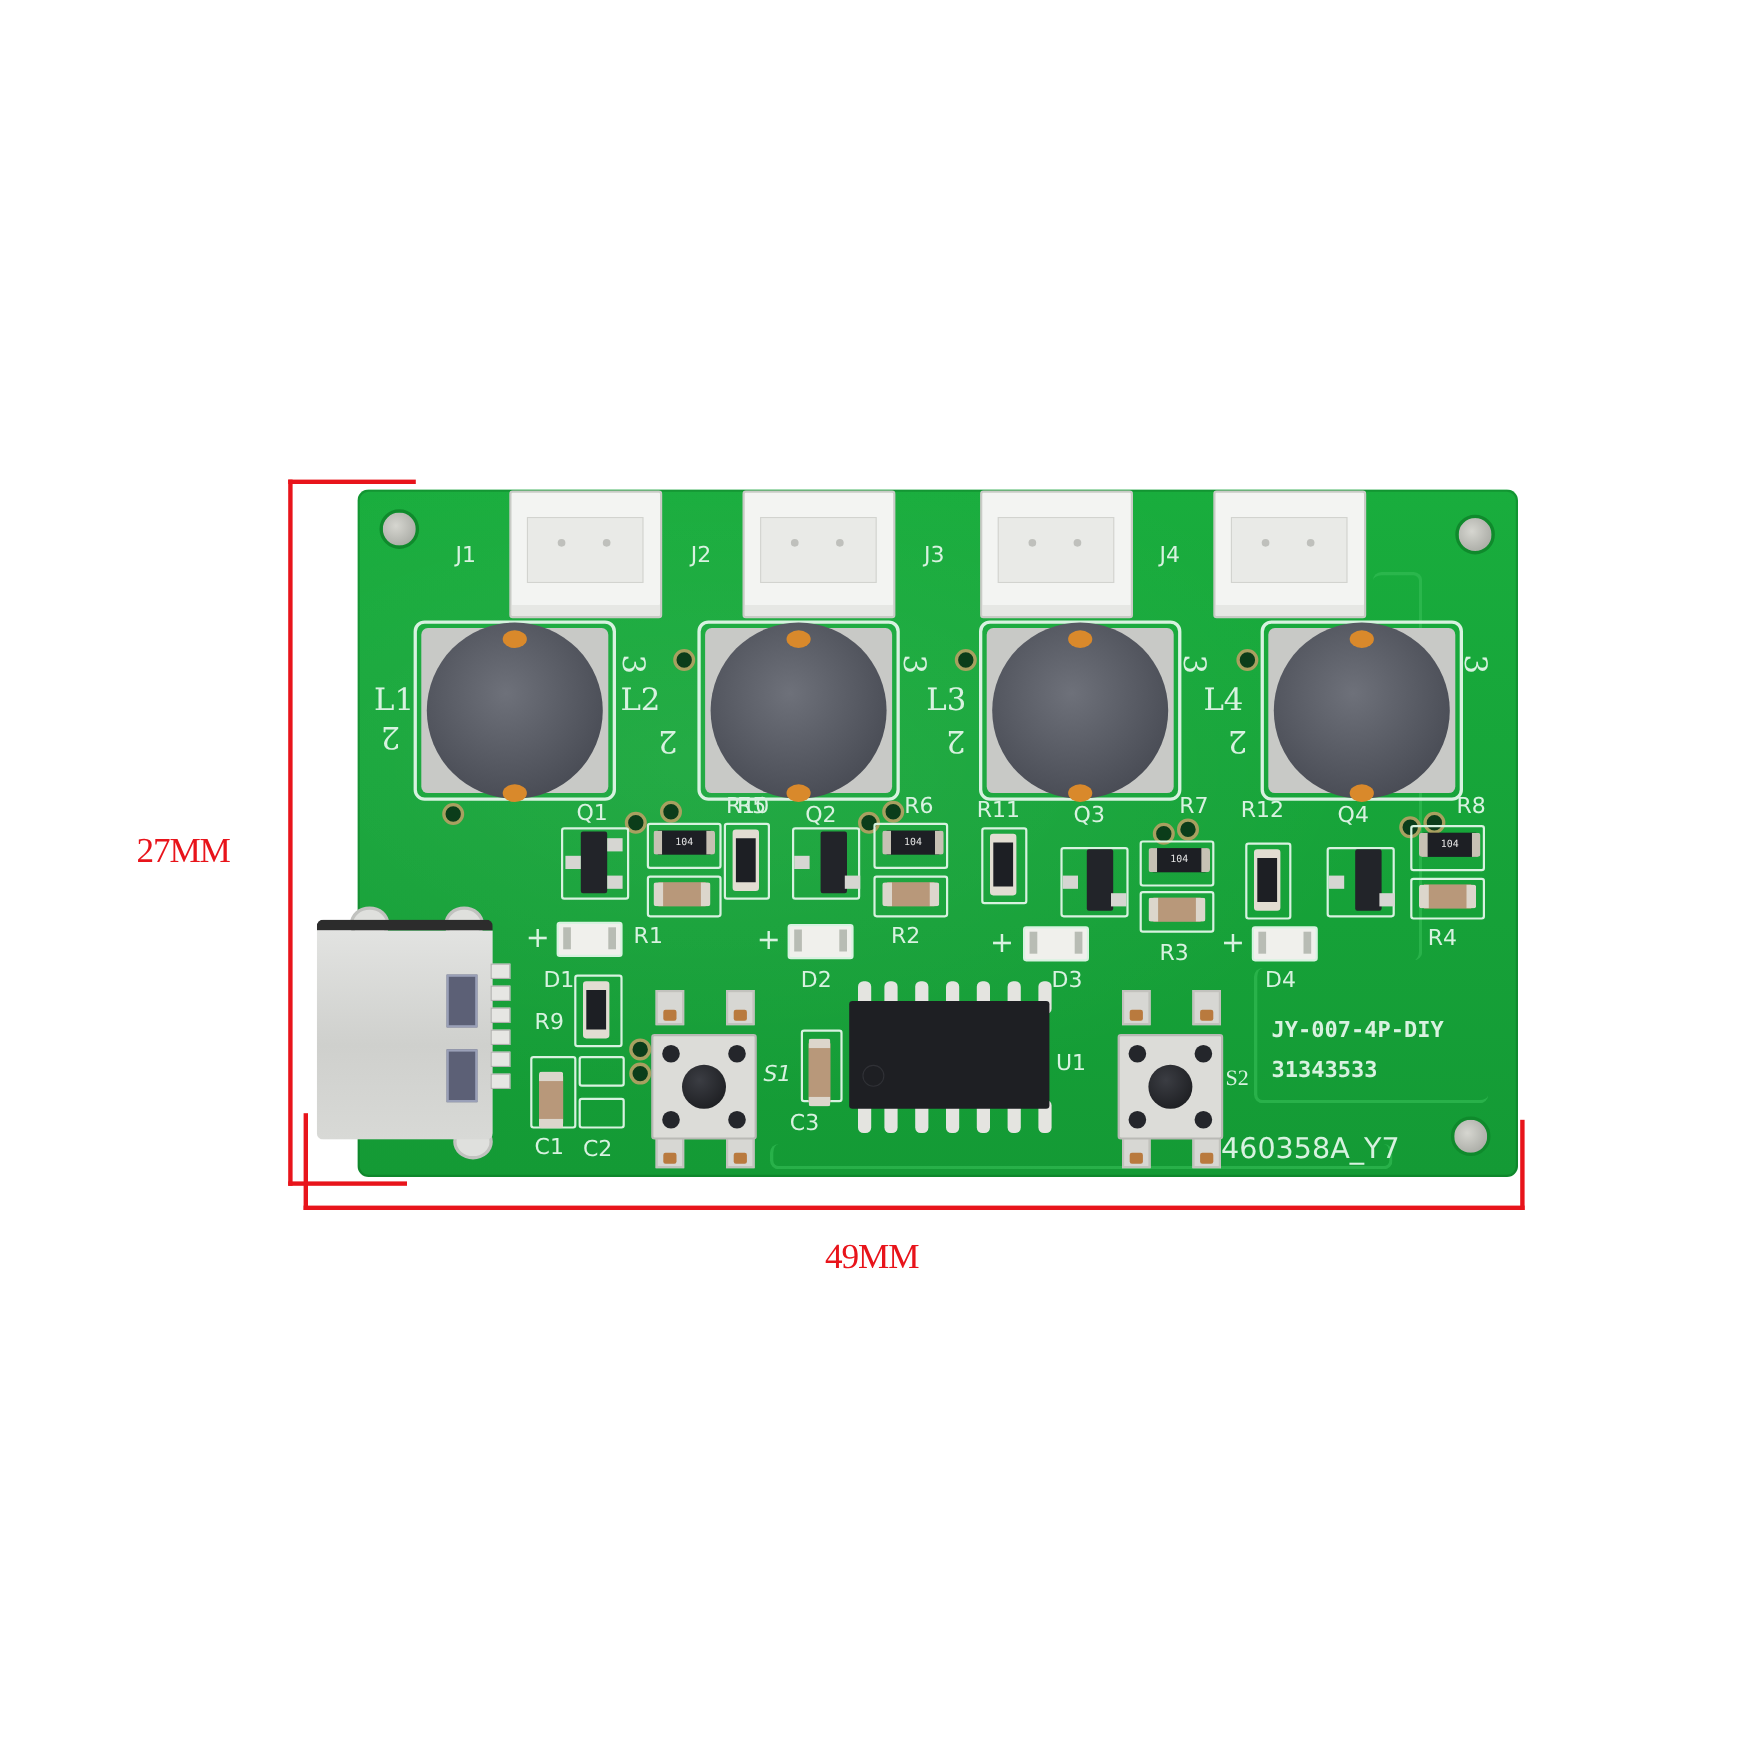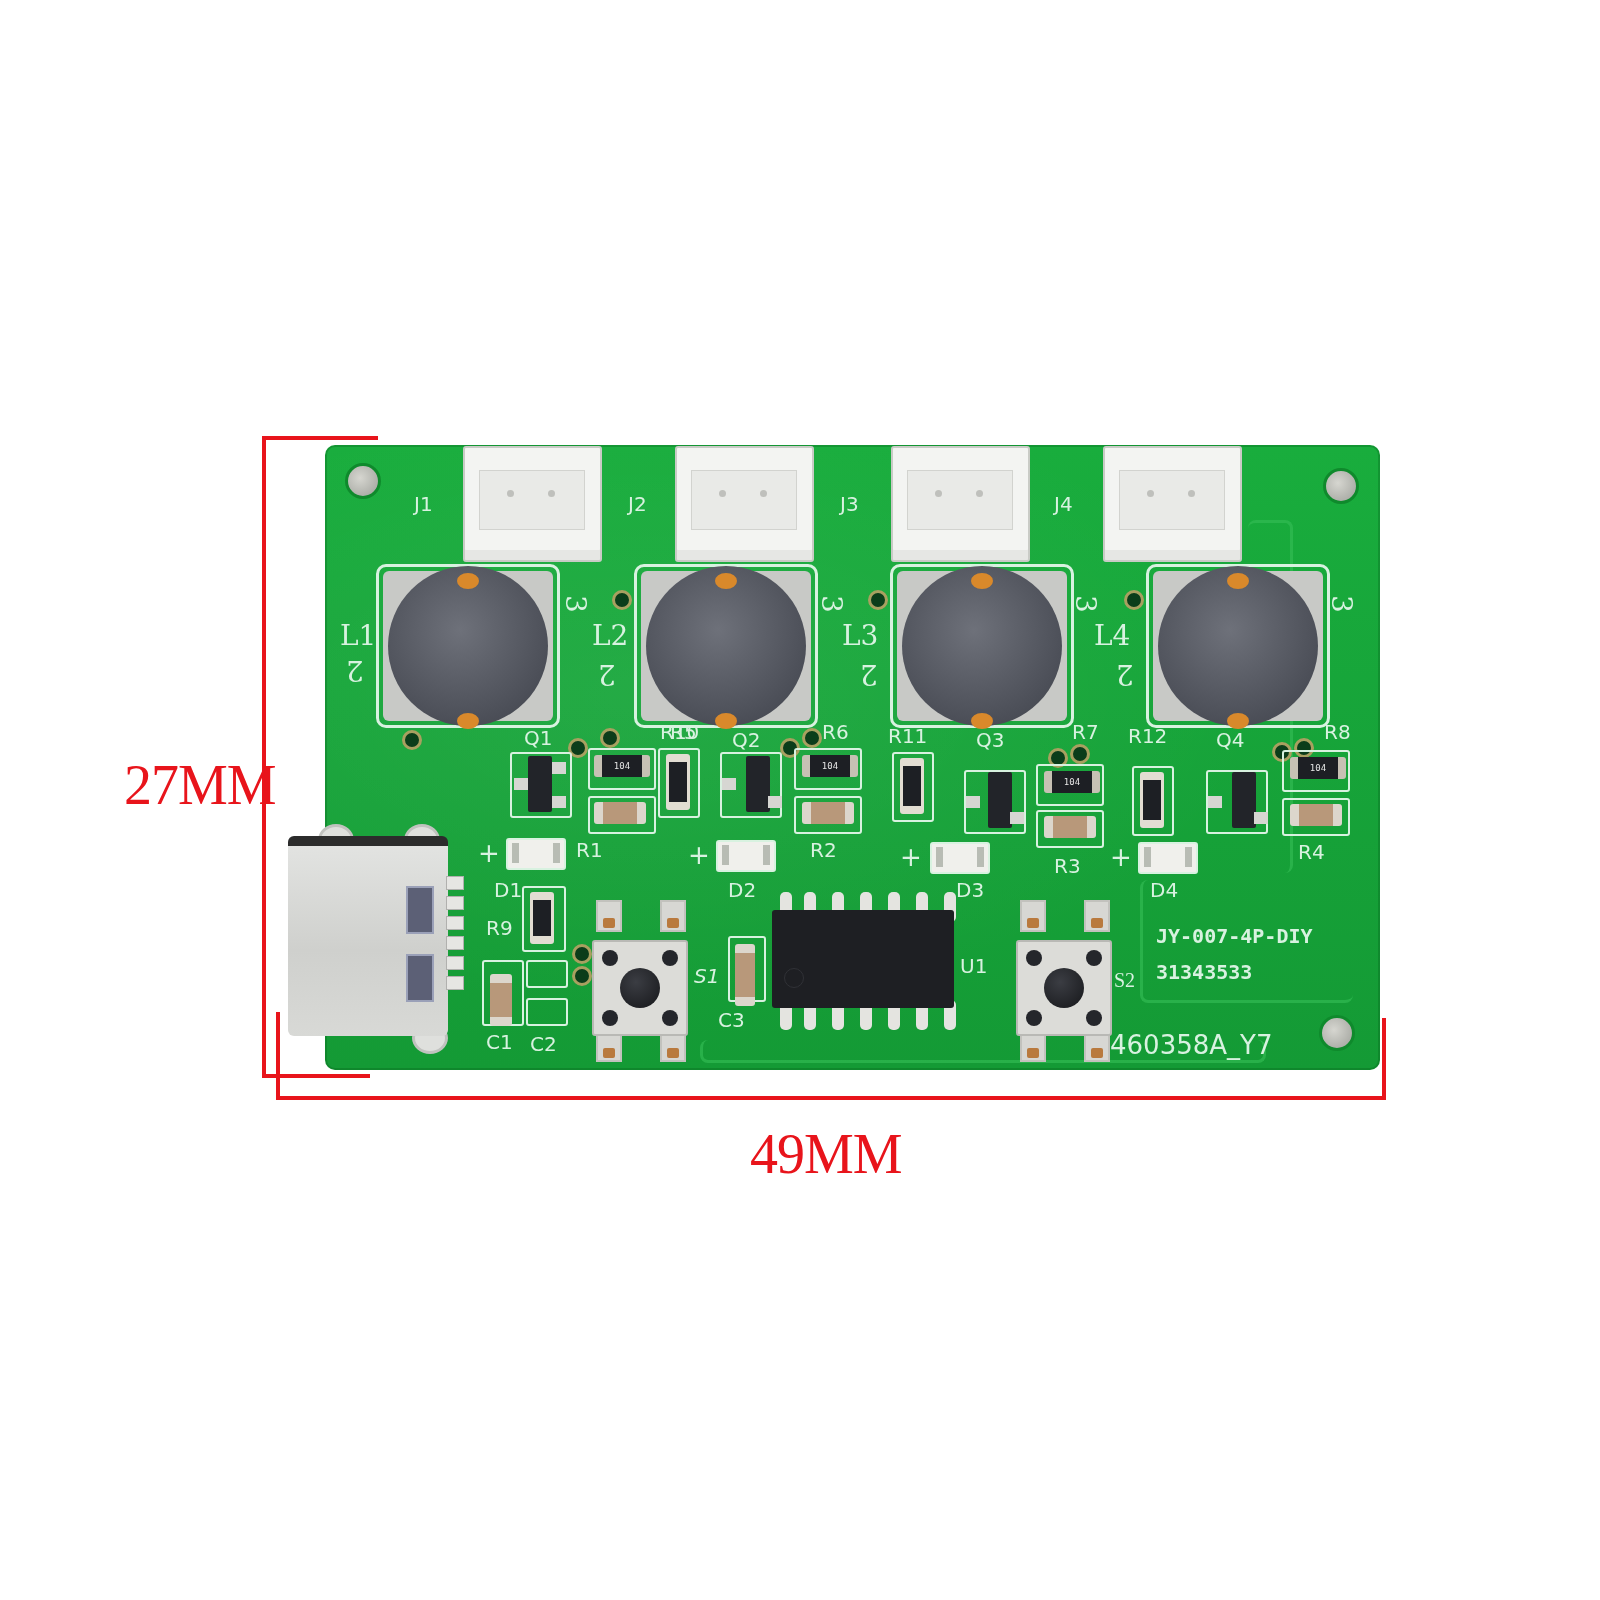--- a/index.html
+++ b/index.html
@@ -1,20 +1,20 @@
 <!DOCTYPE html>
 <html><head>
 <meta charset="utf-8">
 <style>
   html, body { margin:0; padding:0; background:#ffffff; }
   body { width:1600px; height:1600px; position:relative; overflow:hidden; font-family:"DejaVu Sans", sans-serif; }
 
   
   .dim-line { position:absolute; background:#e8141b; }
-  .dim-label { position:absolute; color:#e8141b; font-family:"Liberation Serif","DejaVu Serif",serif; font-size:56px; letter-spacing:-1px; line-height:1; }
+  .dim-label { position:absolute; color:#e8141b; font-family:"Liberation Serif","DejaVu Serif",serif; font-size:32px; letter-spacing:-1px; line-height:1; }
 
   
   .pcb { position:absolute; left:325px; top:445px; width:1055px; height:625px; background:#17a63a; border-radius:10px;
          background-image:
            radial-gradient(ellipse at 30% 40%, rgba(255,255,255,0.06), rgba(0,0,0,0) 60%),
            linear-gradient(180deg, #19ad3d 0%, #149a35 100%); box-shadow: inset 0 0 0 2px rgba(0,80,20,0.25); }
   .silk { position:absolute; color:#d8f2e0; font-family:"DejaVu Sans", sans-serif; font-size:20px; line-height:1; white-space:nowrap; }
   .silk-serif { font-family:"DejaVu Serif", serif; font-size:28px; }
   .silk-bold { font-family:"DejaVu Sans Mono", monospace; font-weight:bold; font-size:20px; }
   .mount-hole { position:absolute; width:30px; height:30px; border-radius:50%; background:radial-gradient(circle at 40% 40%, #d6d6d0, #9ea09a); border:3px solid #0f8a2c; }
@@ -125,21 +125,21 @@
 <div class="silk silk-serif" style="left:340px; top:622px;">L1</div>
 <div class="silk silk-serif" style="left:346px; top:656px; transform:rotate(180deg);">2</div>
 <div class="silk silk-serif" style="left:566px; top:590px; transform:rotate(90deg);">3</div>
 
 <div class="ind-pad" style="left:634px; top:564px;">
   <div class="ind-sq"></div>
     <div class="ind-core"></div>
   <div class="ind-cu" style="left:78px; top:6px;"></div>
     <div class="ind-cu" style="left:78px; top:146px;"></div>
 </div>
-<div class="silk silk-serif" style="left:592px; top:622px;">L2</div>
+<div class="silk silk-serif" style="left:564px; top:622px;">L2</div>
 <div class="silk silk-serif" style="left:598px; top:660px; transform:rotate(180deg);">2</div>
 <div class="silk silk-serif" style="left:822px; top:590px; transform:rotate(90deg);">3</div>
 
 <div class="ind-pad" style="left:890px; top:564px;">
   <div class="ind-sq"></div>
     <div class="ind-core"></div>
   <div class="ind-cu" style="left:78px; top:6px;"></div>
     <div class="ind-cu" style="left:78px; top:146px;"></div>
 </div>
 <div class="silk silk-serif" style="left:842px; top:622px;">L3</div>

